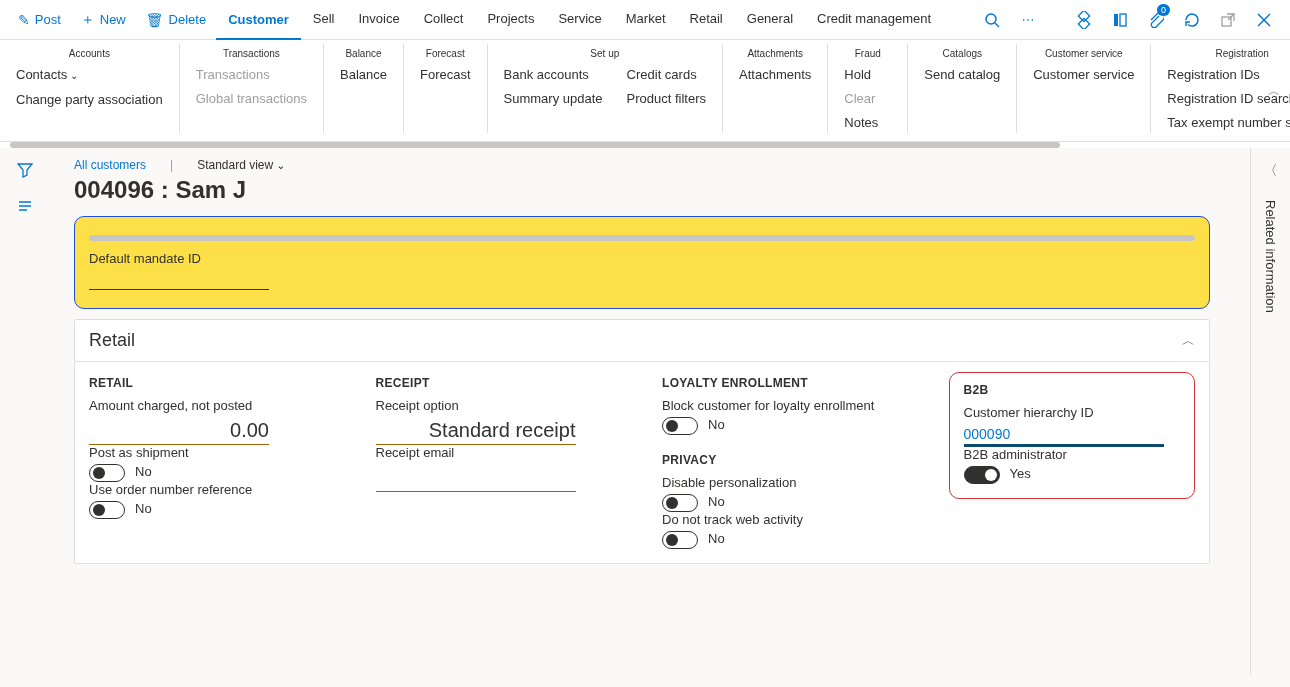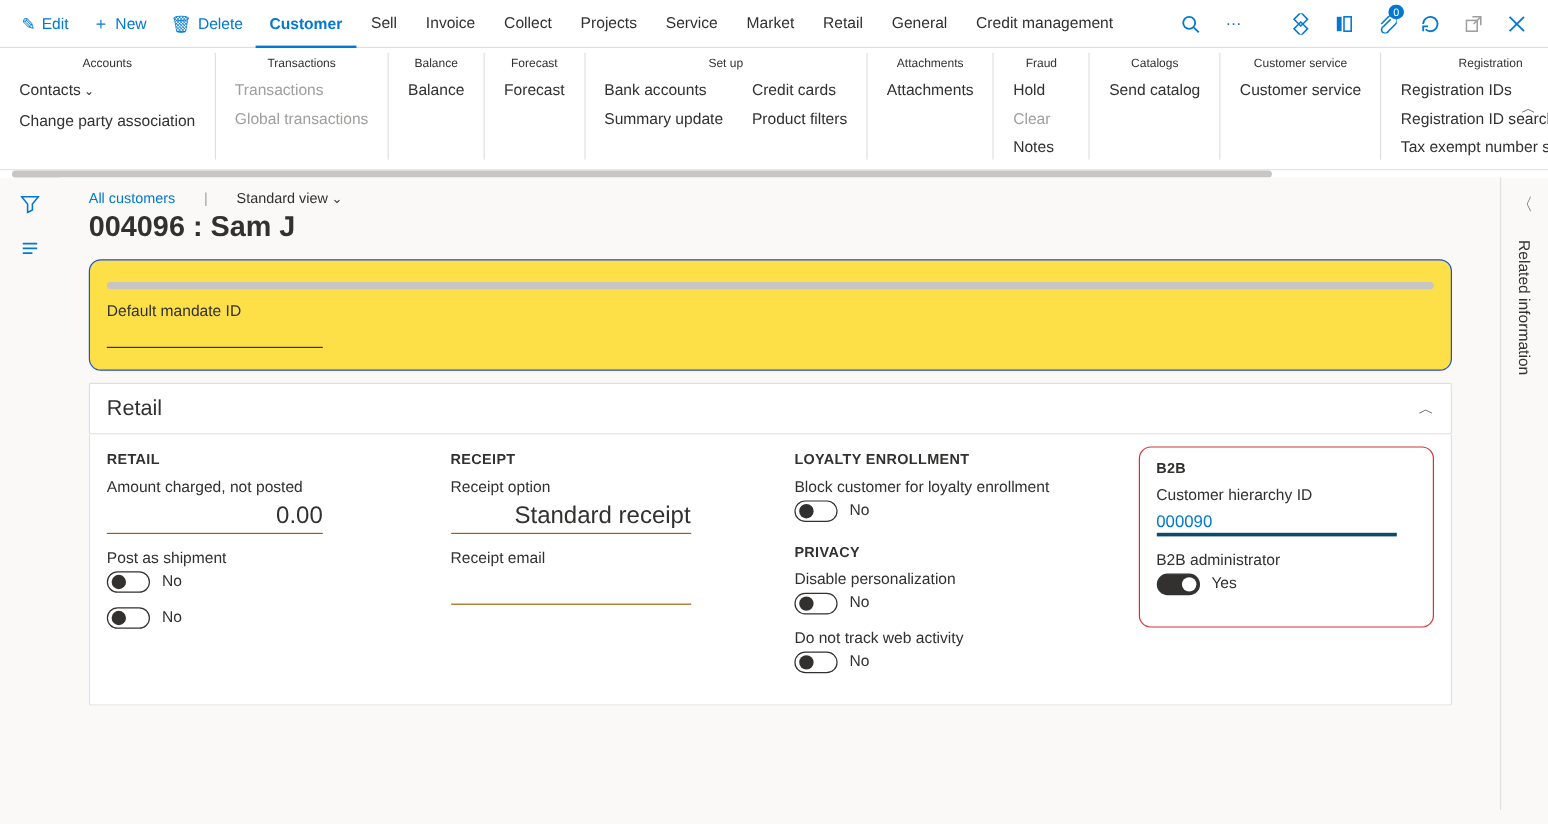--- a/index.html
+++ b/index.html
@@ -45,21 +45,21 @@
 
 .card { background:#fde047; border:1px solid #1d4ed8; border-radius:10px; margin-right:40px; margin-bottom:10px; padding:12px 14px; }
 .card-scroll { height:6px; background:#c8c6c4; margin:6px 0 10px 0; border-radius:3px; }
 .field-label { font-size:13px; color:#323130; margin-bottom:2px; }
 .field-underline { border-bottom:1px solid #323130; height:22px; width:180px; margin-bottom:6px; }
 
 .section-header { display:flex; align-items:center; justify-content:space-between; background:#fff; border:1px solid #e1dfdd; border-radius:2px; margin-right:40px; padding:10px 14px; font-size:18px; }
 .section-body { background:#fff; border:1px solid #e1dfdd; border-top:none; border-radius:0 0 2px 2px; margin-right:40px; padding:14px; display:flex; gap:40px; position:relative; }
 .col { flex:1; min-width:0; }
 .sub-head { font-size:12px; font-weight:600; letter-spacing:.3px; color:#323130; margin-bottom:8px; }
-.fld { margin-bottom:12px; }
+.fld { }
 .fld-label { font-size:13px; color:#323130; margin-bottom:4px; }
 .fld-val-line { border-bottom:1px solid #a16207; padding:2px 0; font-size:20px; }
 .fld-val-line.right { text-align:right; width:180px; }
 .fld-val-line.input { width:200px;text-align:right; }
 .toggle-row { display:flex; align-items:flex-start; gap:10px; }
 .toggle { width:36px; height:18px; border-radius:9px; border:1px solid #323130; position:relative; background:#fff; cursor:pointer; }
 .toggle .knob { width:12px; height:12px; border-radius:50%; background:#323130; position:absolute; top:2px; left:3px; }
 .toggle.on { background:#323130; border-color:#323130; }
 .toggle.on .knob { left:20px; background:#fff; }
 .toggle-label { font-size:13px; }
@@ -69,21 +69,21 @@
 .right-rail { width:40px; background:#faf9f8; border-left:1px solid #e1dfdd; display:flex; flex-direction:column; align-items:center; padding-top:14px; }
 .right-rail .chev { color:#605e5c; cursor:pointer; font-size:14px; margin-bottom:20px; }
 .right-rail .vtext { writing-mode:vertical-rl; font-size:13px; color:#323130; cursor:pointer; }
 </style>
 </head>
 <body>
 
 <div class="top-bar">
   <div class="tb-btn">
       <span class="ic">✎</span>
-      <span>Edit</span>
+      <span>Post</span>
     </div>
   <div class="tb-btn">
       <span class="ic">＋</span>
       <span>New</span>
     </div>
   <div class="tb-btn">
       <span class="ic">🗑</span>
       <span>Delete</span>
     </div>
   <div id="tabs-host" style="display:flex;">
@@ -291,20 +291,21 @@
         <div class="fld">
           <div class="fld-label">Post as shipment</div>
           <div class="toggle-row">
             <div class="toggle">
                 <div class="knob"></div>
               </div>
             <span class="toggle-label">No</span>
           </div>
         </div>
         <div class="fld">
+          <div class="fld-label">Use order number reference</div>
           <div class="toggle-row">
             <div class="toggle">
                 <div class="knob"></div>
               </div>
             <span class="toggle-label">No</span>
           </div>
         </div>
       </div>
 
       <div class="col">

